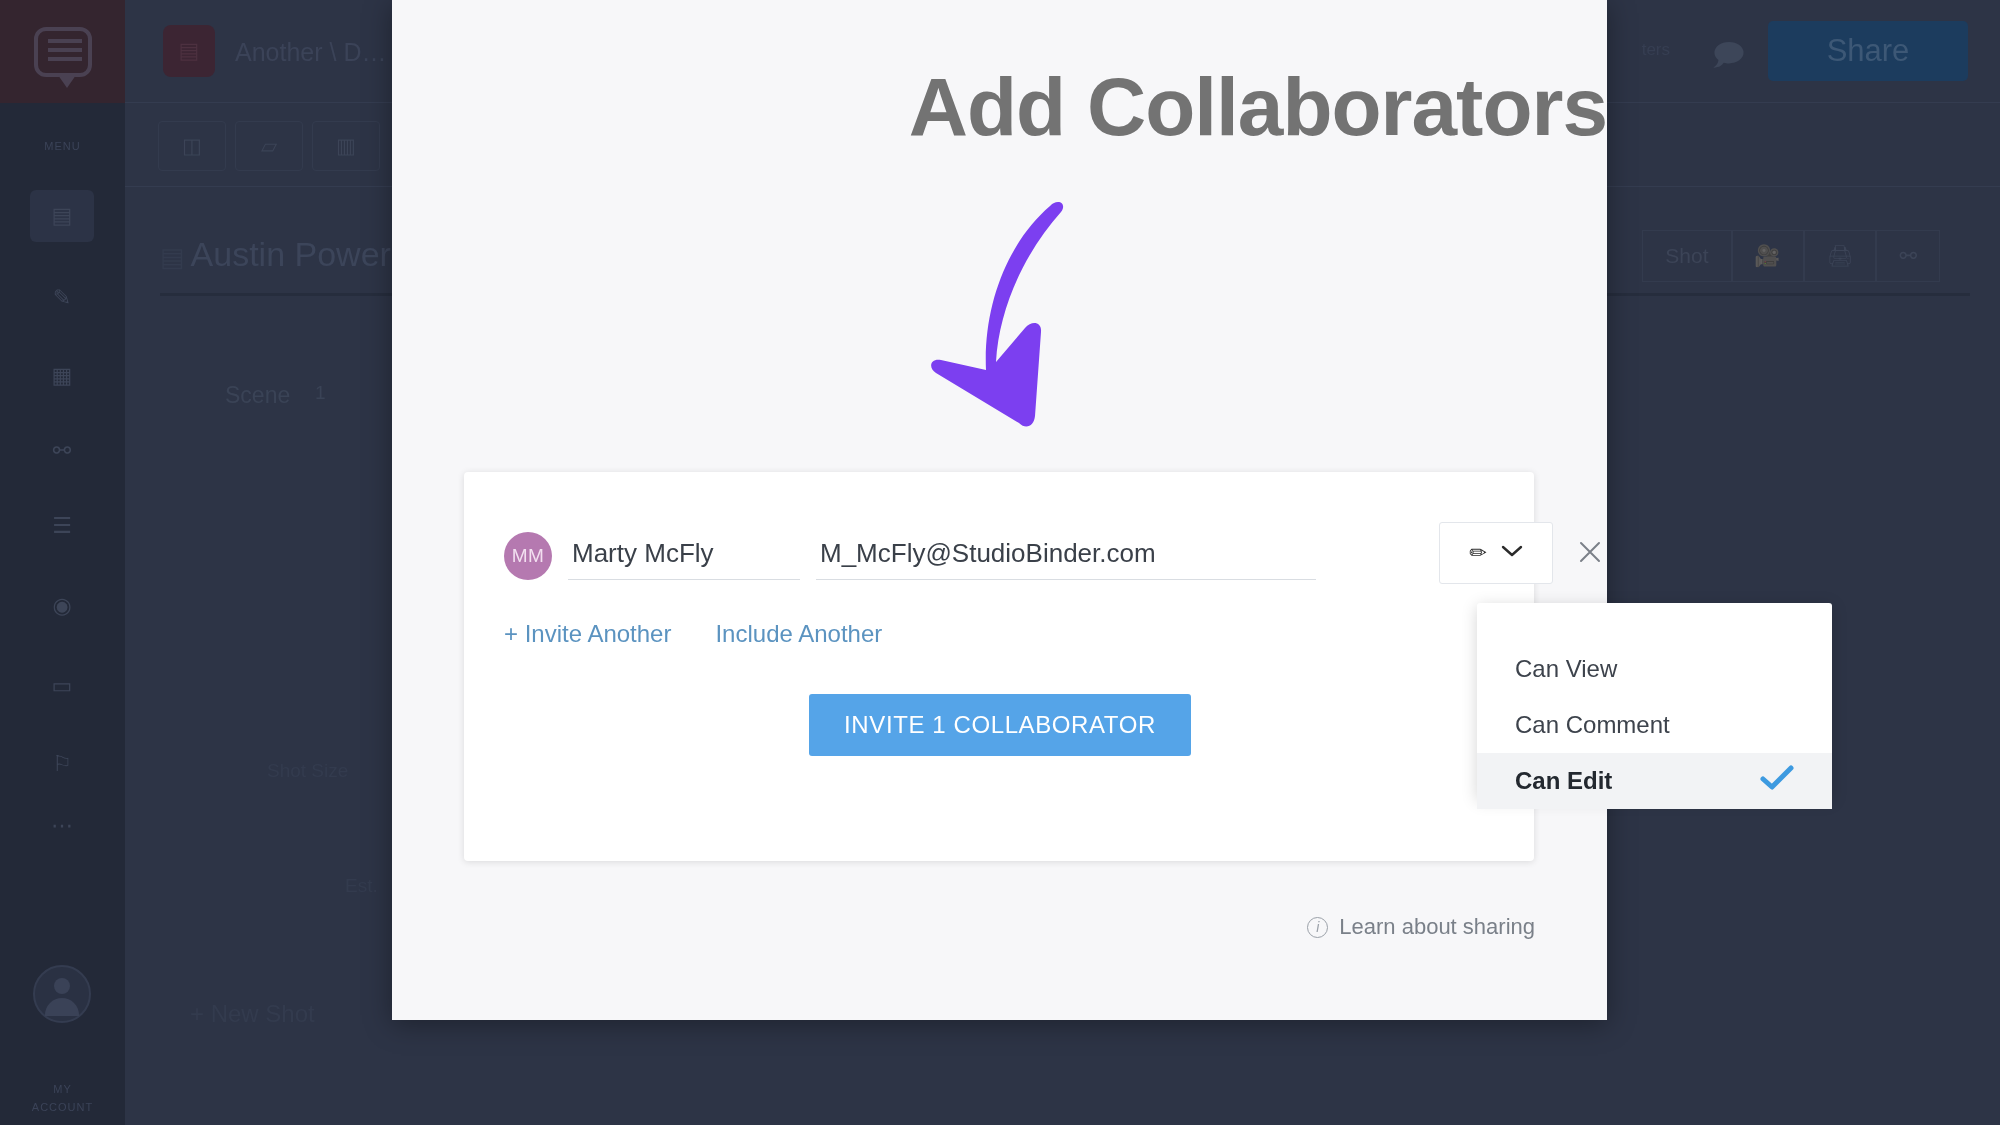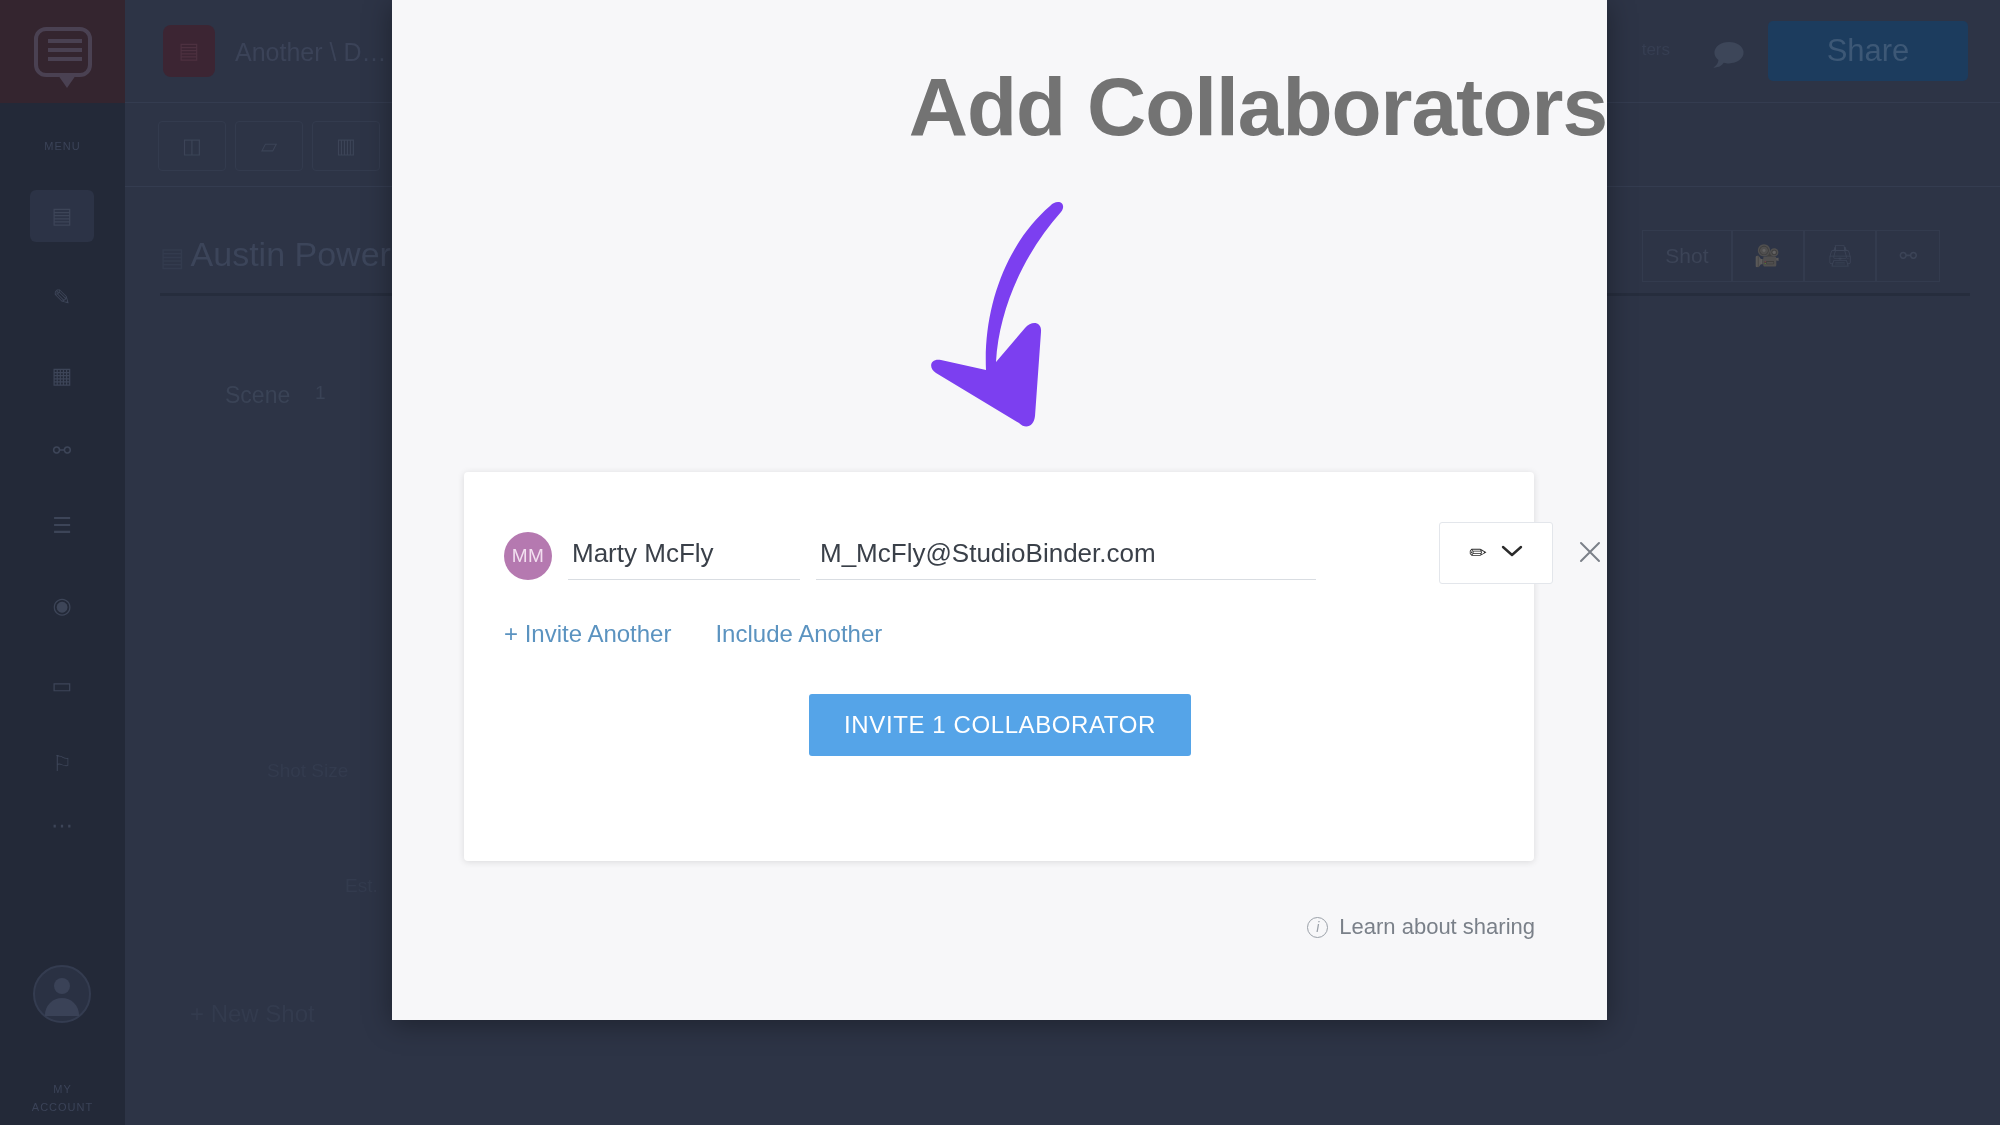--- a/index.html
+++ b/index.html
@@ -341,18 +341,34 @@
     </div>
 
     <div id="links">
       <span class="link">+ Invite Another</span>
       <span class="link">Include Another</span>
     </div>
 
     <button id="invite-btn">INVITE 1 COLLABORATOR</button>
   </div>
 
+  <div id="perm-menu">
+    <div class="menu-item">
+      <span>Can View</span>
+    </div>
+    <div class="menu-item">
+      <span>Can Comment</span>
+    </div>
+    <div class="menu-item selected">
+      <span>Can Edit</span>
+      <span class="check">
+        <svg width="34" height="26" viewBox="0 0 34 26" aria-hidden="true">
+          <path d="M3 14 L12 22 L31 3" fill="none" stroke="#3d9ae0" stroke-width="5" stroke-linecap="round" stroke-linejoin="round"></path>
+        </svg>
+      </span>
+    </div>
+  </div>
 
   <div id="learn">
     <span class="info">i</span>
     <span>Learn about sharing</span>
   </div>
 </div>
 
 </body></html>

